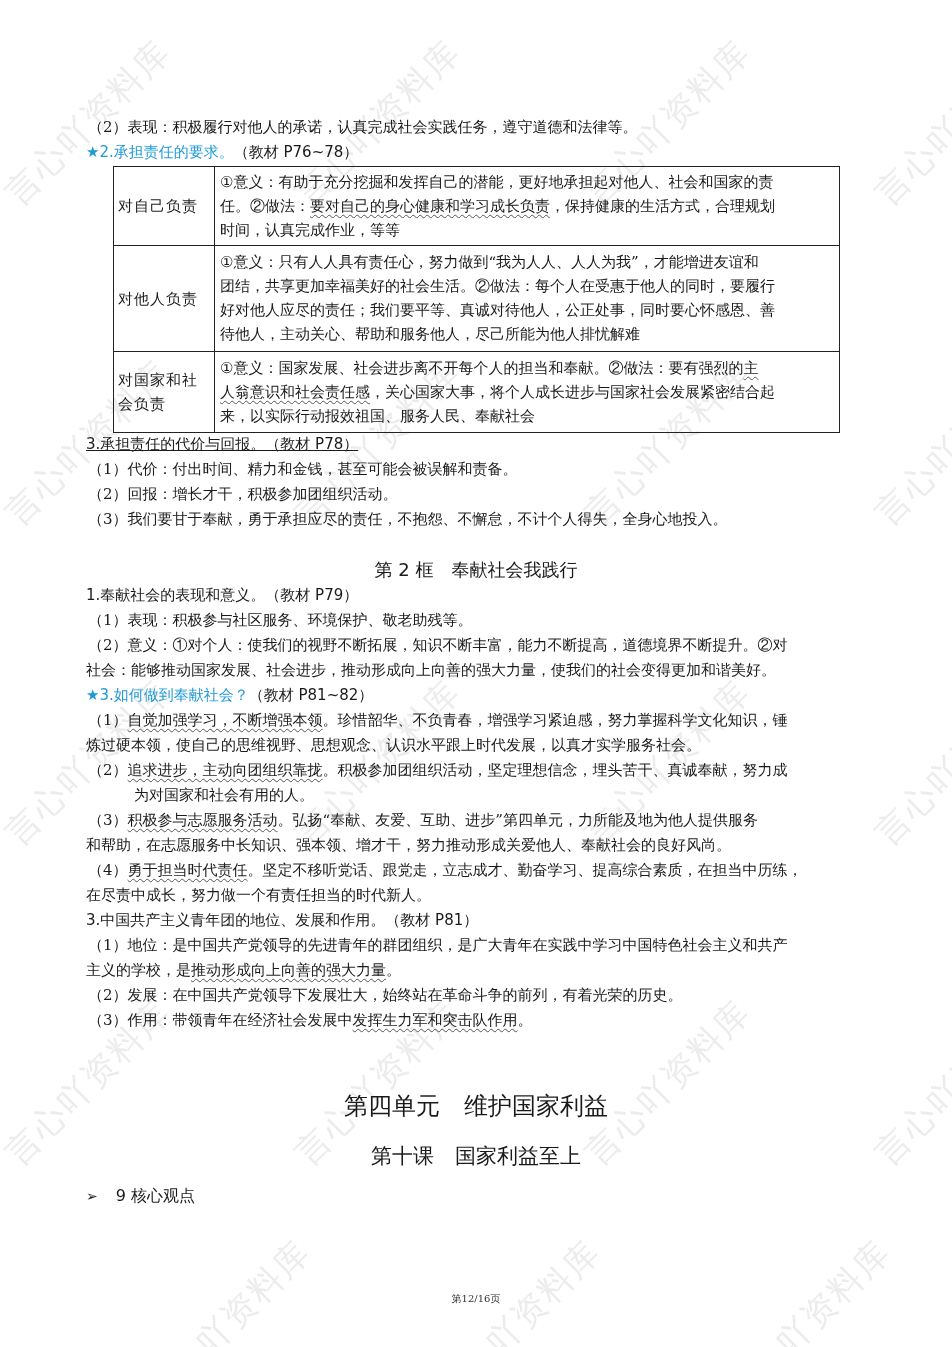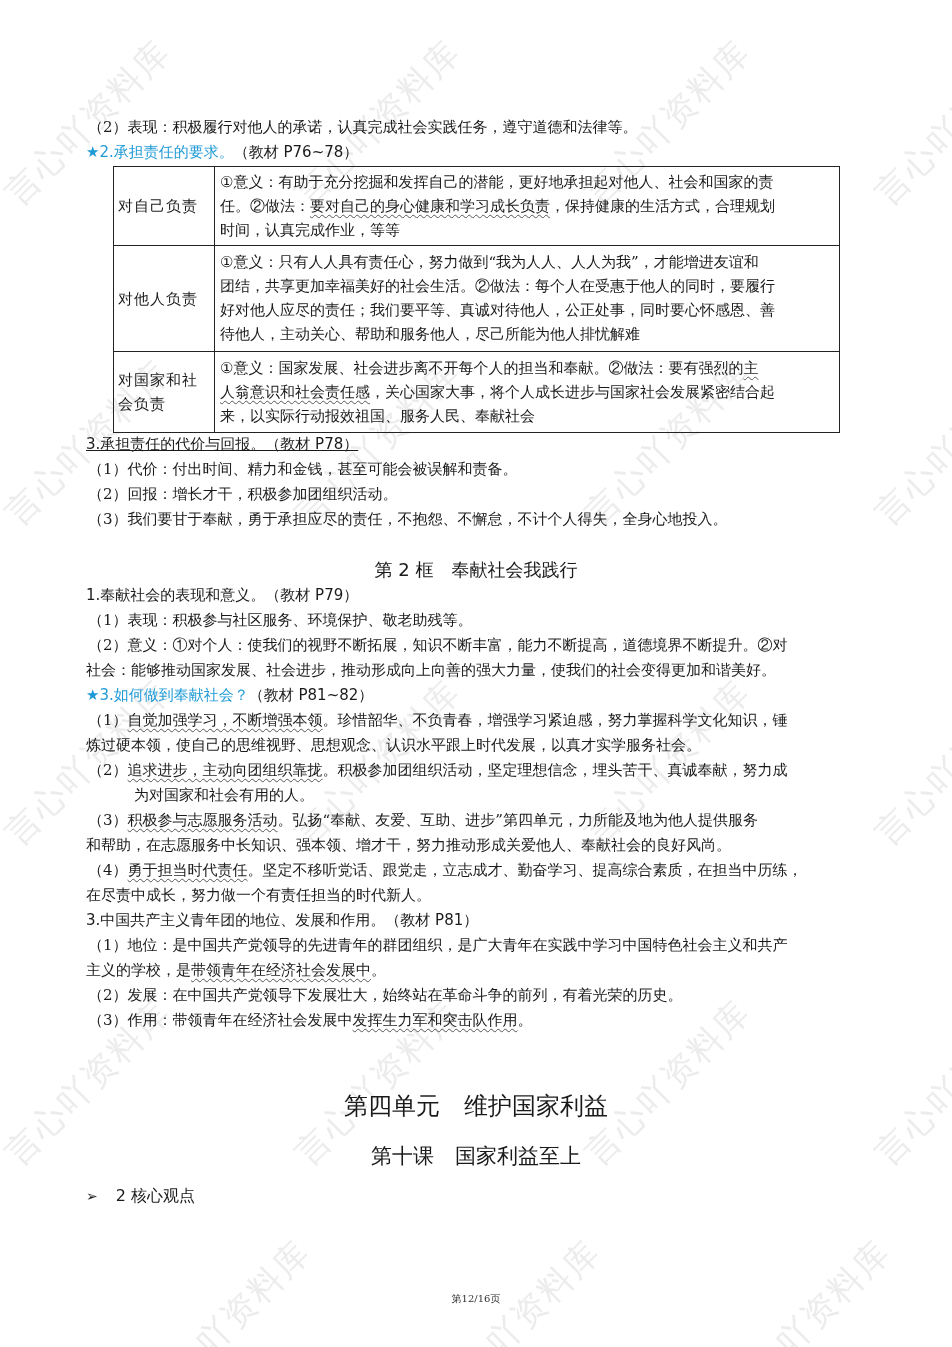--- a/index.html
+++ b/index.html
@@ -157,30 +157,30 @@
     <div class="line" style="top:858px;">
       <span>（4）</span><span class="u">勇于担当时代责任</span><span>。坚定不移听党话、跟党走，立志成才、勤奋学习、提高综合素质，在担当中历练，</span>
     </div>
     <div class="line" style="top:883px; left:86px;">在尽责中成长，努力做一个有责任担当的时代新人。</div>
 
     <div class="line hd" style="top:908px; left:86px;">3.中国共产主义青年团的地位、发展和作用。（教材 P81）</div>
     <div class="line" style="top:933px;">
       <span>（1）</span><span class="b">地位</span><span>：是中国共产党领导的先进青年的群团组织，是广大青年在实践中学习中国特色社会主义和共产</span>
     </div>
     <div class="line" style="top:958px; left:86px;">
-      <span>主义的学校，是</span><span class="u">带领青年在经济社会发展中</span><span>。</span>
+      <span>主义的学校，是</span><span class="u">推动形成向上向善的强大力量</span><span>。</span>
     </div>
     <div class="line" style="top:983px;">
       <span>（2）</span><span class="b">发展</span><span>：在中国共产党领导下发展壮大，始终站在革命斗争的前列，有着光荣的历史。</span>
     </div>
     <div class="line" style="top:1008px;">
       <span>（3）</span><span class="b">作用</span><span>：带领青年在经济社会发展中</span><span class="u">发挥生力军和突击队作用</span><span>。</span>
     </div>
 
     <div class="center-title" style="top:1090px; font-size:24px;">第四单元　维护国家利益</div>
     <div class="center-title" style="top:1142px; font-size:21px;">第十课　国家利益至上</div>
     <div class="line hd" style="top:1183px; left:86px; font-size:16px;">
-      <span class="arrow">➢</span><span>2  核心观点</span>
+      <span class="arrow">➢</span><span>9  核心观点</span>
     </div>
 
     <div class="footer">第12/16页</div>
   </div>
 </div>
 
 </body></html>

